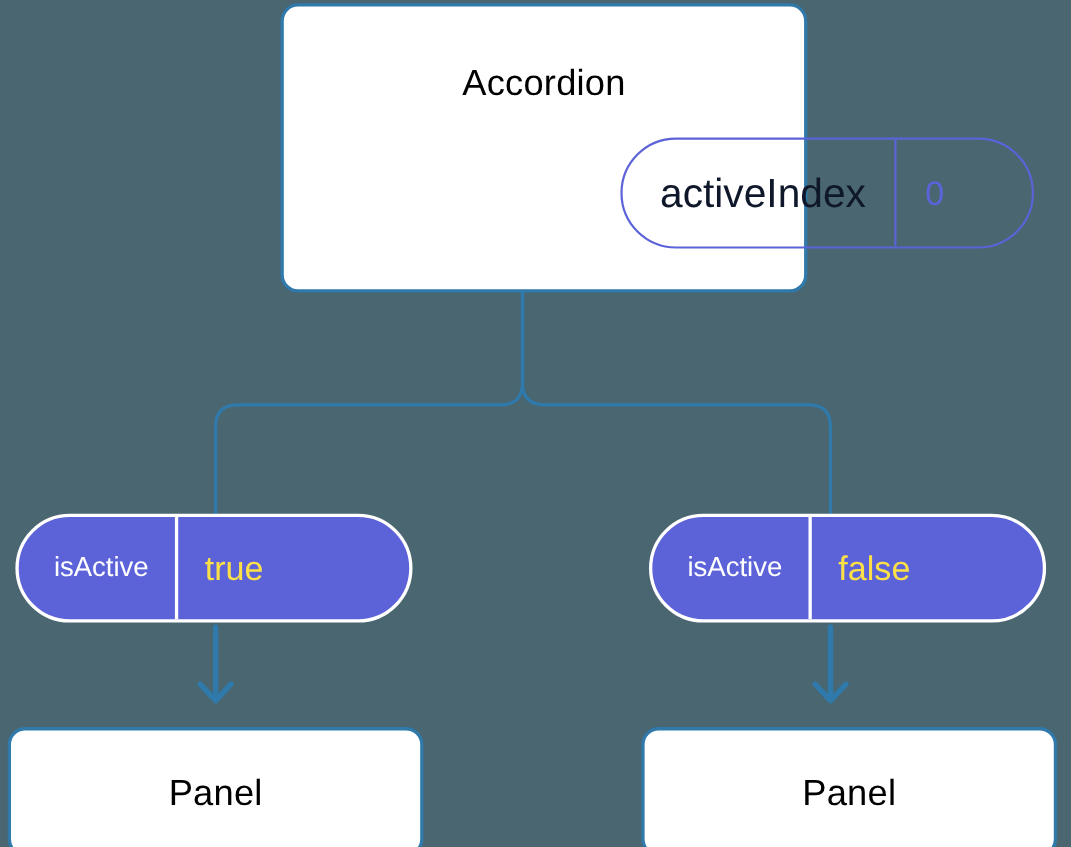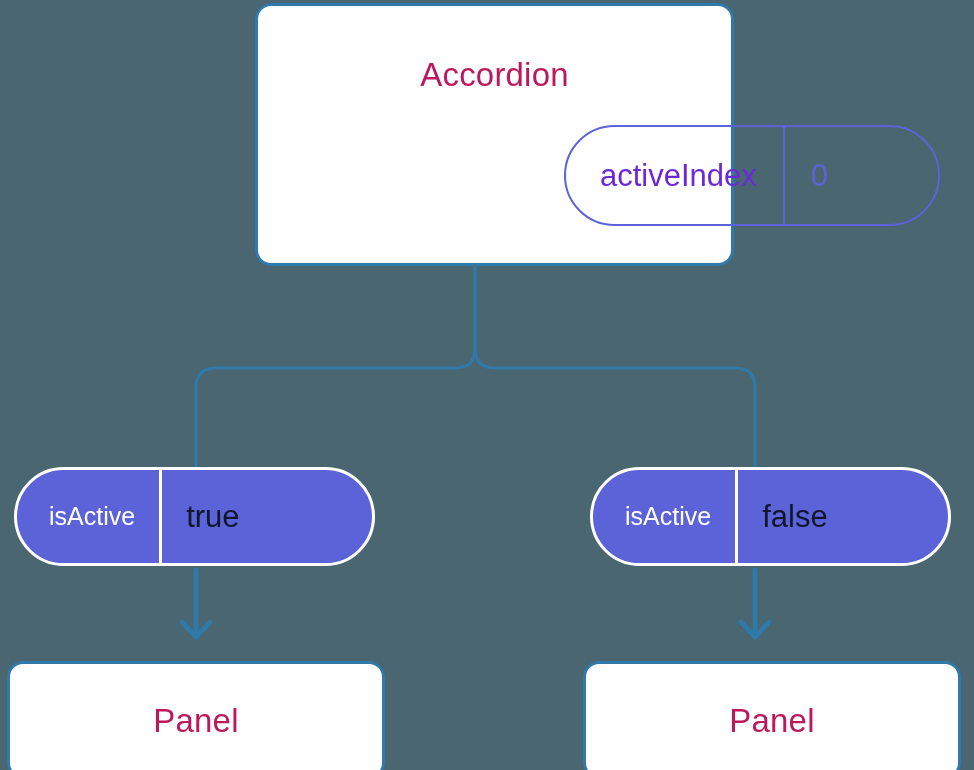--- a/index.html
+++ b/index.html
@@ -35,21 +35,21 @@
     position: absolute;
     background: #ffffff;
     border: 3px solid #2f79ab;
     border-radius: 16px;
     box-sizing: border-box;
     display: flex;
     flex-direction: column;
     align-items: center;
   }
   .card-title {
-    color: #be185d;
+    color: #000000;
     font-size: 33px;
     font-weight: 400;
     letter-spacing: 0.2px;
     line-height: 1;
     white-space: nowrap;
   }
 
   #accordion-card {
     left: 255px;
     top: 3px;
@@ -95,22 +95,22 @@
     box-sizing: border-box;
     line-height: 1;
   }
 
   
   .pill-outline {
     border: 2px solid #5c63d8;
     background: transparent;
   }
   .pill-outline .pill-key {
-    color: #6d28d9;
-    font-size: 31px;
+    color: #0f172a;
+    font-size: 37px;
     padding: 0 26px 0 34px;
   }
   .pill-outline .pill-val {
     color: #5c63d8;
     font-size: 31px;
     border-left: 2px solid #5c63d8;
     padding: 0 34px 0 26px;
   }
 
   #state-pill-accordion {
@@ -124,21 +124,21 @@
   .pill-filled {
     background: #5c63d8;
     border: 3px solid #ffffff;
   }
   .pill-filled .pill-key {
     color: #ffffff;
     font-size: 25px;
     padding: 0 24px 0 32px;
   }
   .pill-filled .pill-val {
-    color: #0f172a;
+    color: #fde047;
     font-size: 31px;
     border-left: 3px solid #ffffff;
     padding: 0 32px 0 24px;
   }
 
   #prop-pill-left {
     left: 14px;
     top: 467px;
     width: 361px;
     height: 99px;

